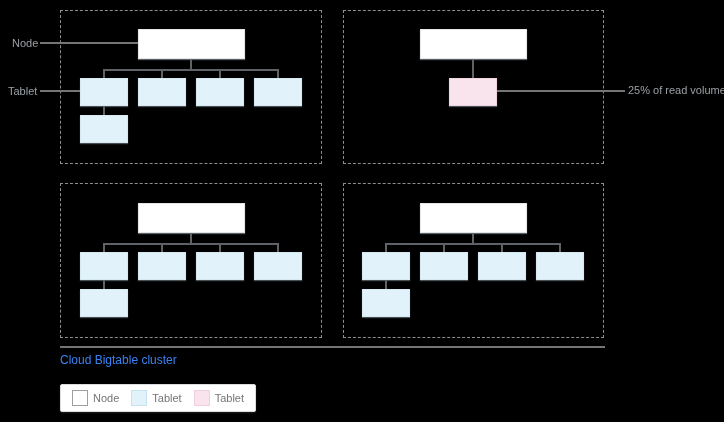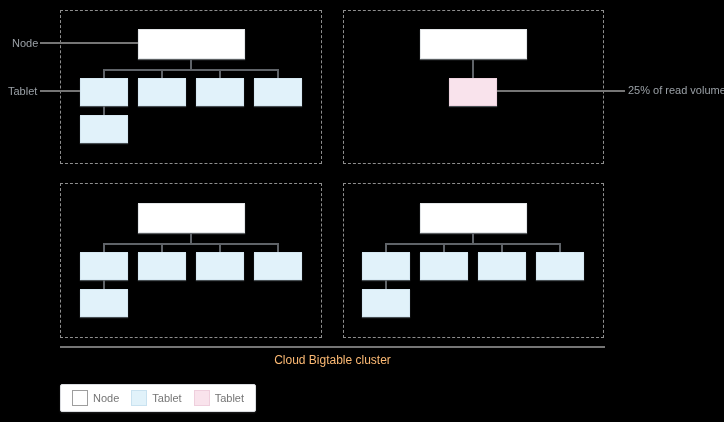--- a/index.html
+++ b/index.html
@@ -8,22 +8,22 @@
   .quad{position:absolute;border:1px dashed #8E8E8E;box-sizing:border-box;}
   .node-box{position:absolute;width:107px;height:30px;box-sizing:border-box;background:#FFFFFF;
             border:1px solid #E3E6E8;box-shadow:0 1px 1px rgba(170,175,180,.55);}
   .tablet{position:absolute;width:48px;height:28px;box-sizing:border-box;background:#E1F2FA;
           border:1px solid #D6E8F2;box-shadow:0 1px 1px rgba(160,175,185,.45);}
   .tablet.hot{background:#F9E3EC;border-color:#EFD3DF;}
   .ln{position:absolute;background:#5F6368;}
   .leader{position:absolute;background:#757575;}
   .ann{position:absolute;color:#9AA0A6;font-size:11px;line-height:13px;white-space:nowrap;}
   .cluster-underline{position:absolute;left:60px;top:346px;width:545px;height:2px;background:#757575;}
-  .cluster-title{position:absolute;left:60px;top:353px;width:545px;text-align:center;
-                 font-size:12px;color:#fdba74;}
+  .cluster-title{position:absolute;left:60px;top:353px;width:545px;text-align:left;
+                 font-size:12px;color:#3b82f6;}
   .legend{position:absolute;left:60px;top:384px;height:28px;box-sizing:border-box;
           display:inline-flex;align-items:center;gap:12px;padding:0 11px;background:#FFFFFF;
           border:1px solid #DADCE0;border-radius:2px;box-shadow:0 1px 2px rgba(255,255,255,.12);}
   .legend-item{display:flex;align-items:center;gap:5px;}
   .swatch{width:16px;height:16px;box-sizing:border-box;}
   .swatch.node{background:#FFFFFF;border:1px solid #9E9E9E;}
   .swatch.blue{background:#E1F2FA;border:1px solid #C9E2F0;}
   .swatch.pink{background:#F9E3EC;border:1px solid #EFCFDD;}
   .legend-label{font-size:11px;color:#757575;}
 </style>

